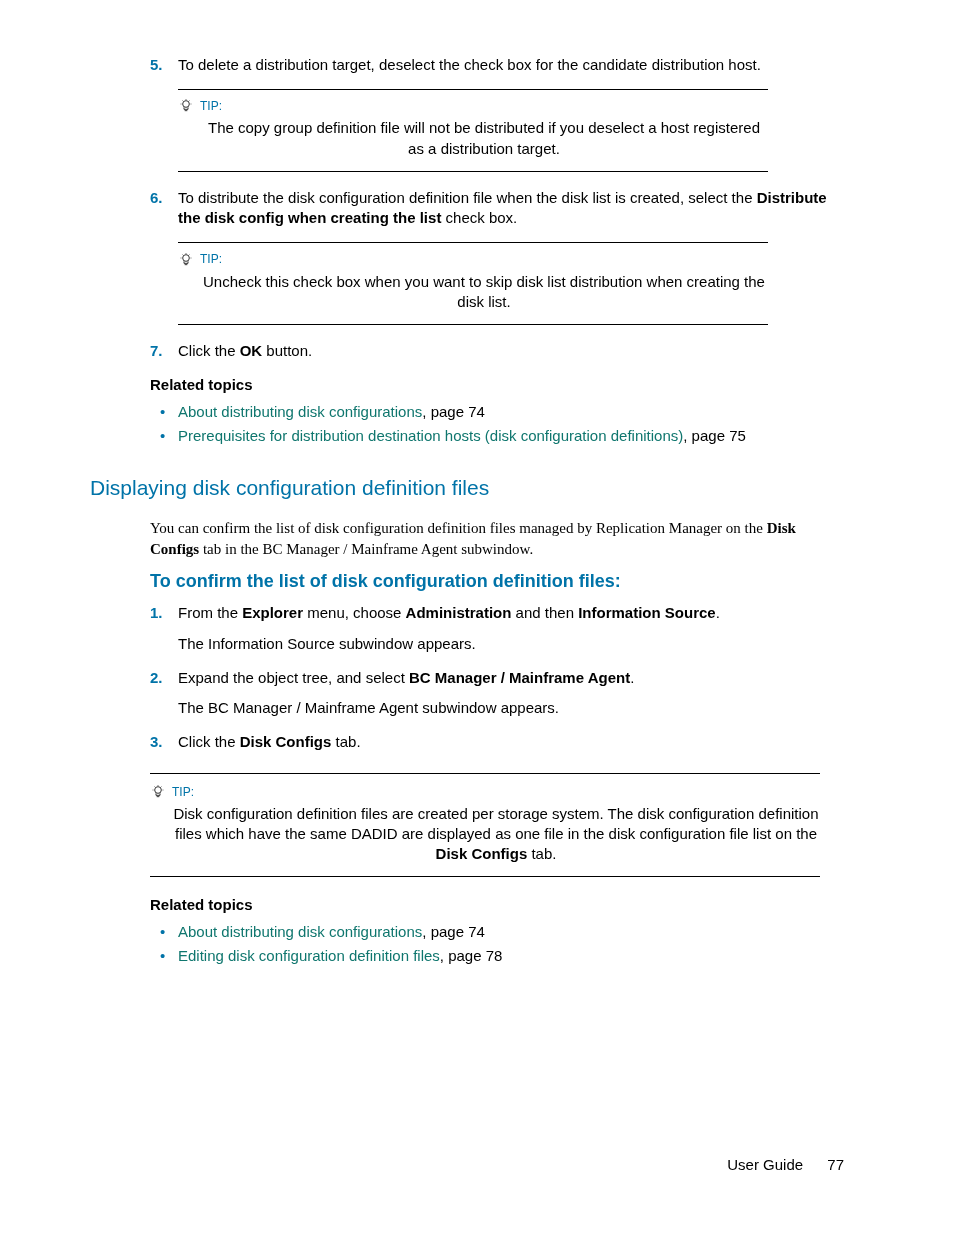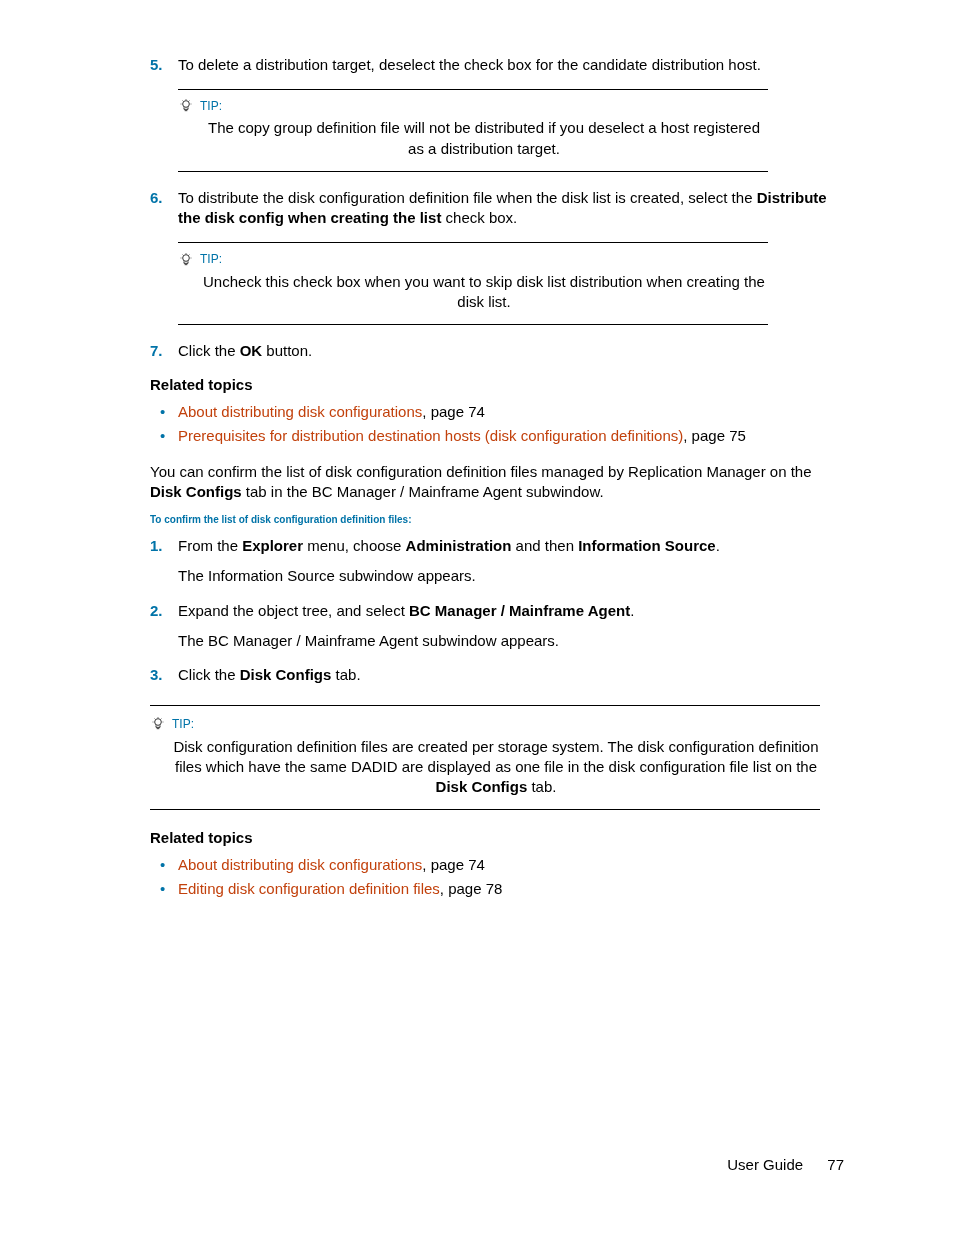--- a/index.html
+++ b/index.html
@@ -78,36 +78,37 @@
   .bullet {
     display: flex;
     margin-left: 70px;
     margin-bottom: 4px;
   }
   .bullet-dot {
     color: #0073a8;
     min-width: 18px;
   }
   .link {
-    color: #c2410c;
+    color: #0f766e;
   }
   .h2 {
     color: #0073a8;
     font-size: 21px;
     font-weight: normal;
     margin: 28px 0 10px 0;
   }
   .para {
     margin: 16px 0 10px 60px;
+    font-family: Liberation Serif, serif;
   }
   .subhead {
     color: #0073a8;
     font-weight: bold;
     margin: 4px 0 10px 60px;
-    font-size: 10px;
+    font-size: 18px;
   }
   .footer {
     position: absolute;
     bottom: 60px;
     right: 110px;
     font-size: 15px;
   }
   .footer .pg {
     margin-left: 20px;
   }
@@ -163,20 +164,21 @@
   <div class="related-h">Related topics</div>
   <div class="bullet">
     <span class="bullet-dot">•</span>
     <span><span class="link">About distributing disk configurations</span><span>, page 74</span></span>
   </div>
   <div class="bullet">
     <span class="bullet-dot">•</span>
     <span><span class="link">Prerequisites for distribution destination hosts (disk configuration definitions)</span><span>, page 75</span></span>
   </div>
 
+  <div class="h2">Displaying disk configuration definition files</div>
 
   <div class="para">
     <span>You can confirm the list of disk configuration definition files managed by Replication Manager on the </span><b>Disk Configs</b><span> tab in the BC Manager / Mainframe Agent subwindow.</span>
   </div>
 
   <div class="subhead">To confirm the list of disk configuration definition files:</div>
 
   <div class="ol-item">
     <span class="ol-num">1.</span>
     <span class="ol-body">

